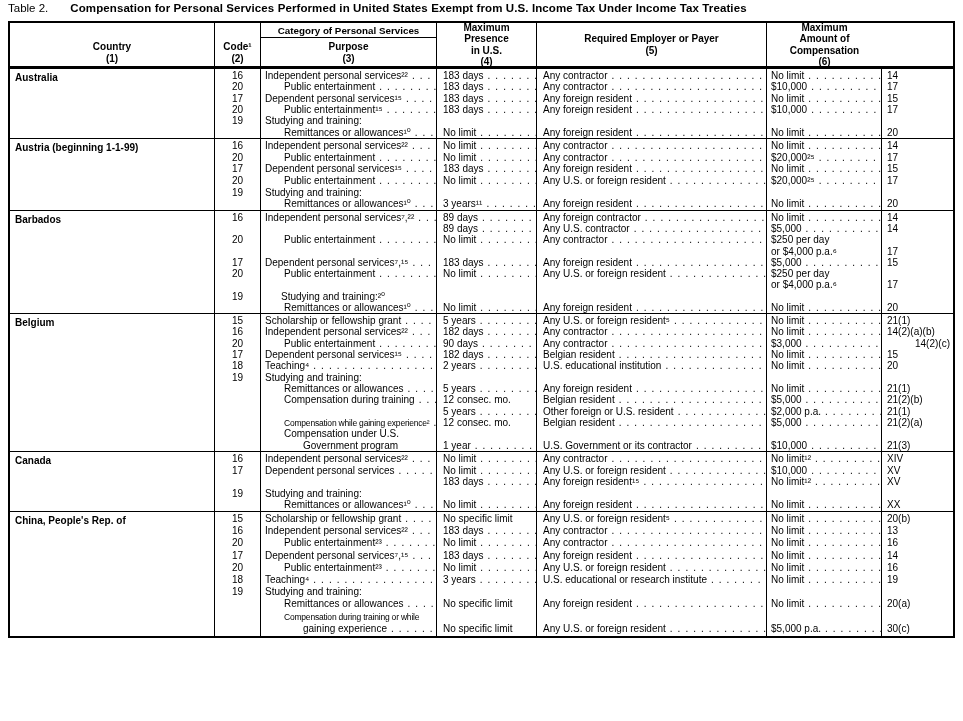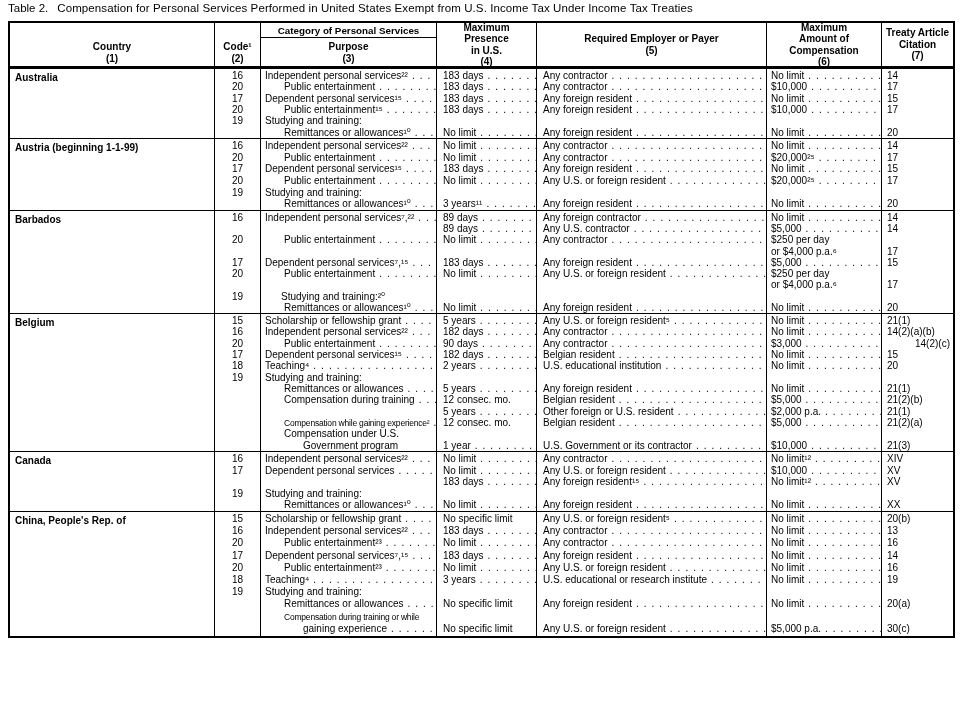--- a/index.html
+++ b/index.html
@@ -4,22 +4,22 @@
 <style>
   * { box-sizing: border-box; margin: 0; padding: 0; }
   html,body { background:#fff; }
   body {
     width: 963px; height: 721px;
     font-family: "Liberation Sans", "DejaVu Sans", sans-serif;
     color:#000; position: relative; overflow: hidden;
   }
   .page { position:absolute; inset:0; background:#fff; }
   .title { position:absolute; left:8px; top:2px; font-size:11.5px; white-space:nowrap; }
-  .title .prefix { font-weight:400; margin-right:9px; }
-  .title .main { font-weight:400; letter-spacing:0.1px; }
+  .title .prefix { font-weight:400; margin-right:22px; }
+  .title .main { font-weight:700; letter-spacing:0.1px; }
 
   .tbl { position:absolute; left:8px; top:21px; width:947px; border:2px solid #000; background:#fff; }
   .grid-cols { display:grid; grid-template-columns:205px 46px 176px 100px 230px 115px 71px; }
 
   
   .hdr { height:46px; border-bottom:3px solid #000; font-weight:700; font-size:10px; line-height:11.5px; text-align:center; }
   .hcell { border-right:1px solid #000; display:flex; flex-direction:column; align-items:center; justify-content:flex-end; padding-bottom:2px; overflow:hidden; }
   .hcell:last-child { border-right:none; }
   .hcell.mid { justify-content:center; padding-bottom:0; }
   .hcell.purpose-h { justify-content:flex-end; padding:0 0 2px 0; }
@@ -78,25 +78,20 @@
       <div class="hcell mid">
         <span class="pre">Required Employer or Payer</span>
         <span>(5)</span>
       </div>
       <div class="hcell mid">
         <span class="pre">Maximum
 Amount of
 Compensation</span>
         <span>(6)</span>
       </div>
-      <div class="hcell mid">
-        <span class="pre">Treaty Article
-Citation</span>
-        <span>(7)</span>
-      </div>
     </div>
 
     <div>
         <div class="crow grid-cols" style="height: 70px;">
           <div class="cell">
             <div class="cname">Australia</div>
           </div>
           <div class="cell codes">
             <div class="line" style="height: 11.3333px; line-height: 11.3333px;"><span class="txt">16</span></div>
             <div class="line" style="height: 11.3333px; line-height: 11.3333px;"><span class="txt">20</span></div>

